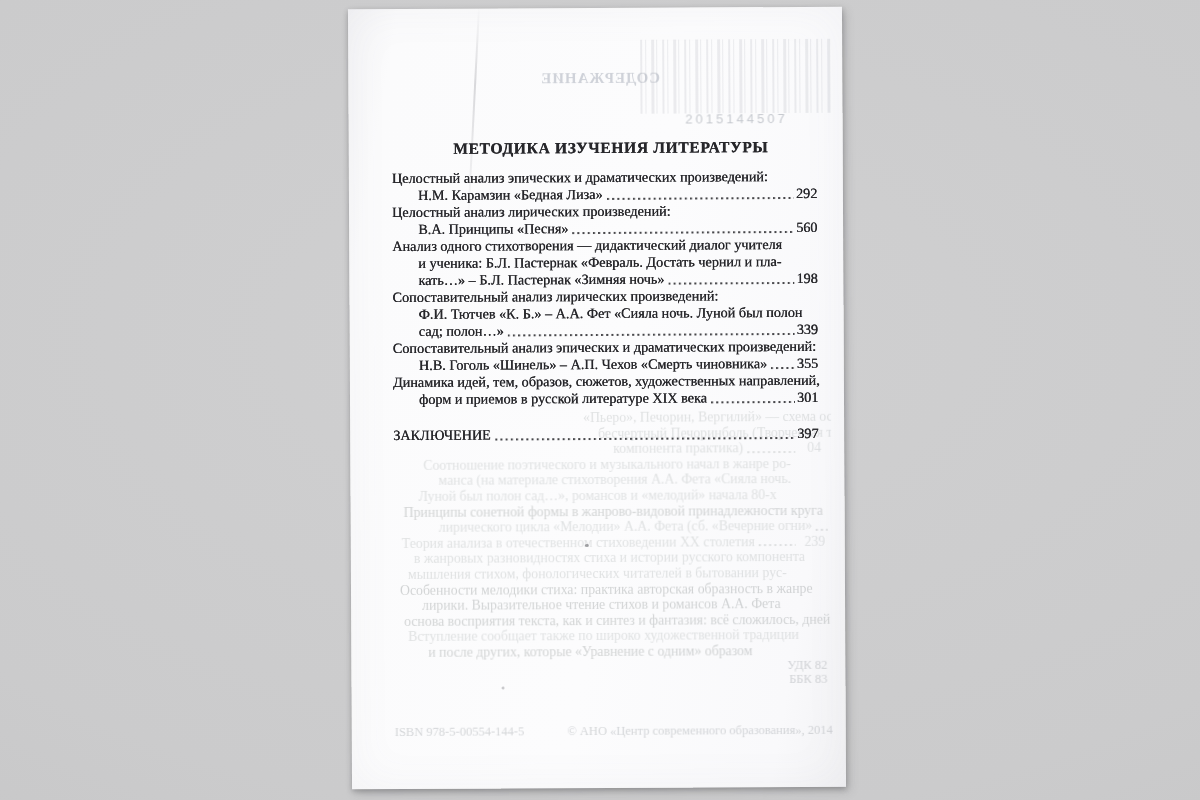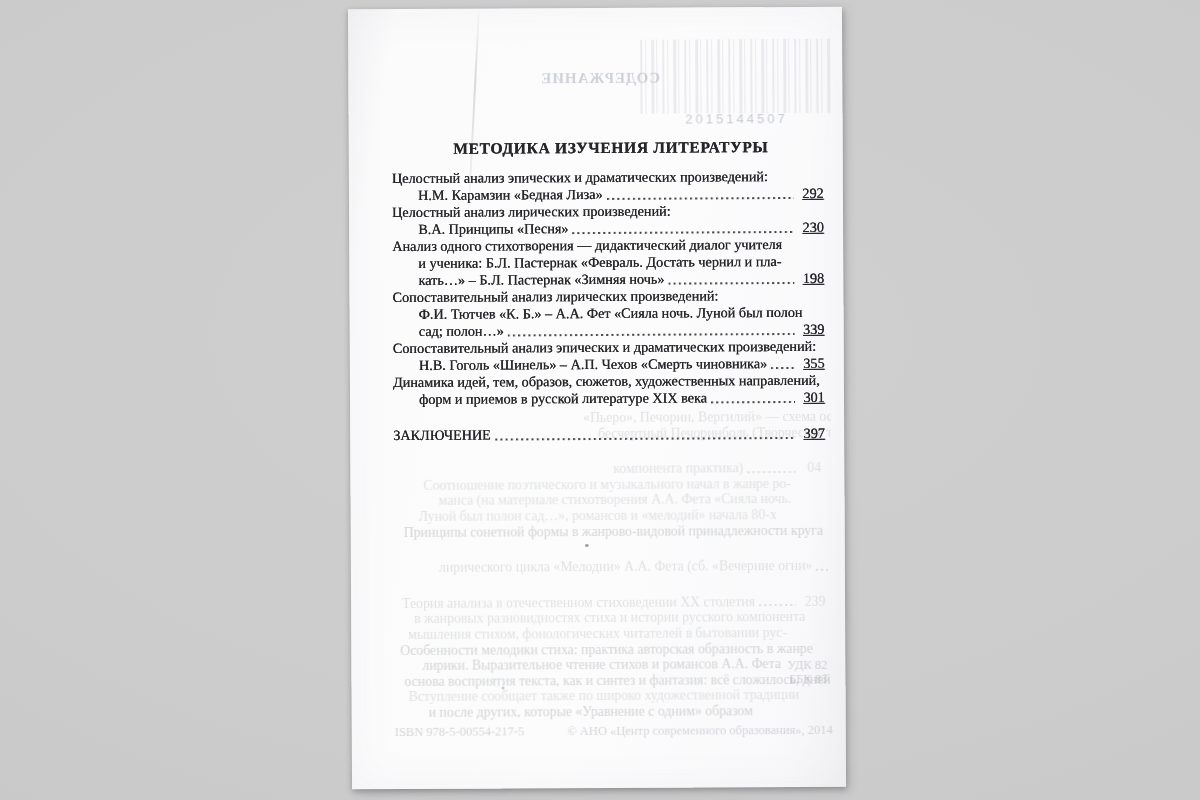--- a/index.html
+++ b/index.html
@@ -54,30 +54,30 @@
   .entry.gap{margin-top:19px;}
   .line{display:flex;align-items:baseline;}
   .line.hang{padding-left:26px;}
   .txt{white-space:pre-wrap;}
   .leader{
     flex:1 1 auto;min-width:12px;margin:0 2px 0 4px;
     align-self:flex-end;height:4px;margin-bottom:2px;opacity:.85;
     background-image:radial-gradient(circle at 1.1px 2px, currentColor 1.05px, rgba(0,0,0,0) 1.25px);
     background-size:5.2px 4px;background-repeat:repeat-x;
   }
-  .pnum{flex:none;width:34px;text-align:center;text-decoration:underline;}
+  .pnum{flex:none;width:34px;text-align:left;}
   
   .ghost{
     position:absolute;left:43px;right:13px;top:402px;z-index:1;
     font-size:13.8px;line-height:15.6px;filter:blur(.45px);
   }
   .gline{display:flex;align-items:baseline;white-space:nowrap;overflow:hidden;color:rgba(112,120,118,.20);}
   .gline.strong{color:rgba(112,120,118,.30);}
   .gline .leader{opacity:1;}
-  .gline .gp{flex:none;width:34px;text-align:center;margin-top:20px;}
+  .gline .gp{flex:none;width:34px;text-align:center;}
   .udc{
     position:absolute;right:18px;top:652px;text-align:right;
     font-size:12.5px;line-height:13.5px;color:rgba(120,127,134,.32);filter:blur(.4px);margin-left:8px;
   }
   .footer{
     position:absolute;left:43px;right:13px;top:716px;z-index:1;
     display:flex;justify-content:space-between;
     font-size:12.5px;color:rgba(120,127,134,.30);filter:blur(.5px);white-space:nowrap;
   }
   .speck{position:absolute;border-radius:50%;}
@@ -110,21 +110,21 @@
               <span class="pnum">292</span>
             </div>
           </div>
           <div class="entry">
             <div class="line">
               <span class="txt">Целостный анализ лирических произведений:</span>
             </div>
             <div class="line hang">
               <span class="txt">В.А. Принципы «Песня»</span>
               <span class="leader"></span>
-              <span class="pnum">230</span>
+              <span class="pnum">560</span>
             </div>
           </div>
           <div class="entry">
             <div class="line">
               <span class="txt">Анализ одного стихотворения — дидактический диалог учителя</span>
             </div>
             <div class="line hang">
               <span class="txt">и ученика: Б.Л. Пастернак «Февраль. Достать чернил и пла-</span>
             </div>
             <div class="line hang">
@@ -232,20 +232,20 @@
           <span>и после других, которые «Уравнение с одним» образом</span>
         </div>
       </div>
 
     <div class="udc">
       <div>УДК 82</div>
       <div>ББК 83</div>
     </div>
 
     <div class="footer">
-      <span>ISBN 978-5-00554-217-5</span>
+      <span>ISBN 978-5-00554-144-5</span>
       <span>© АНО «Центр современного образования», 2014</span>
     </div>
 
     <div class="speck s1"></div>
     <div class="speck s2"></div>
   </div>
 </div>
 
 </body></html>

